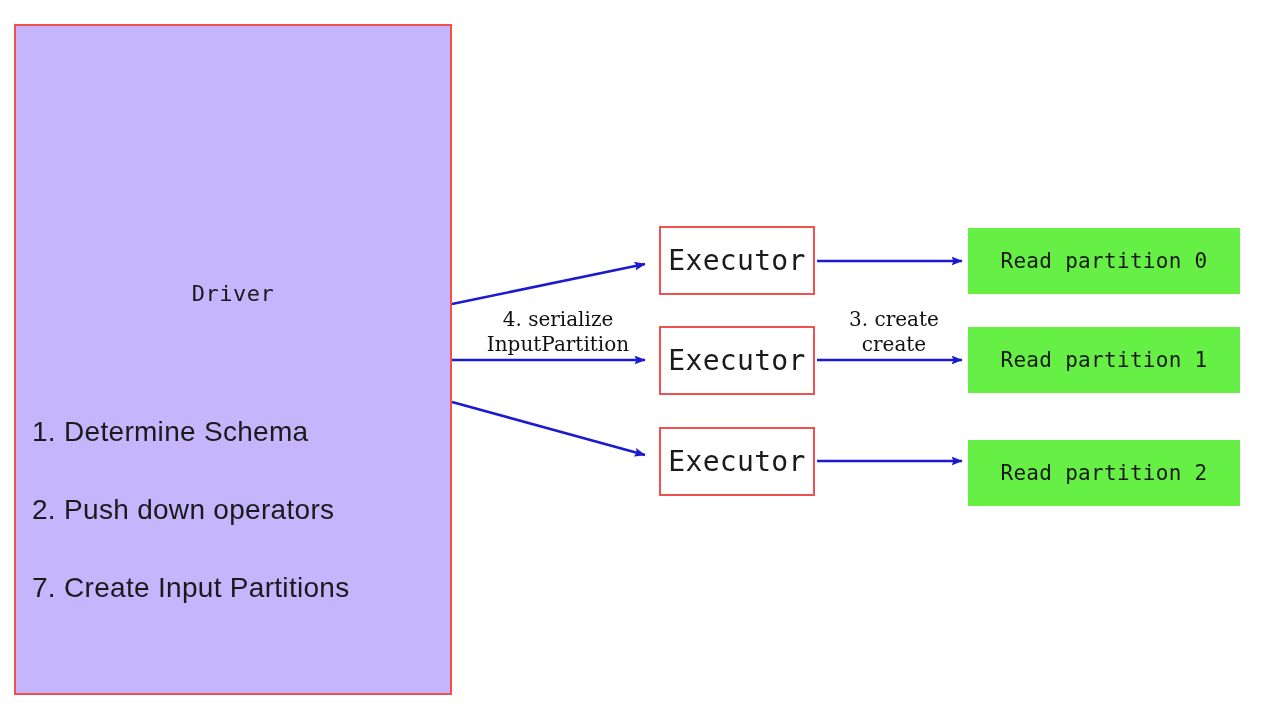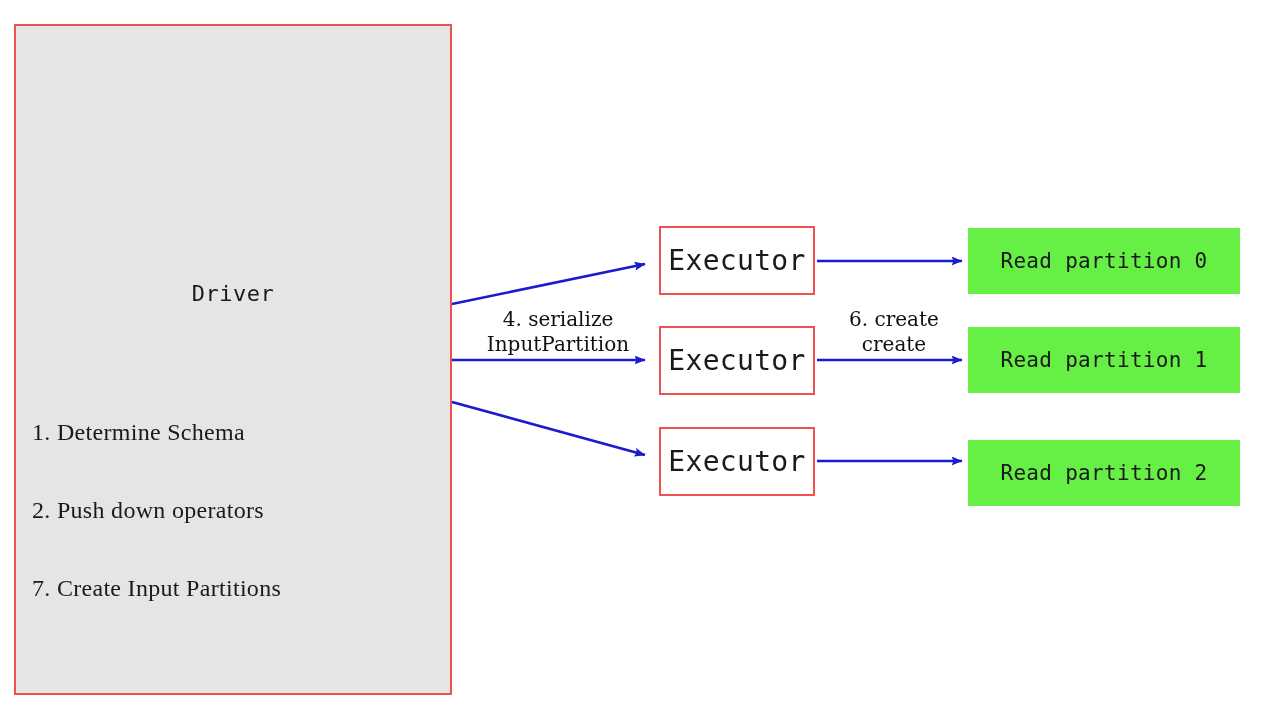--- a/index.html
+++ b/index.html
@@ -29,40 +29,40 @@
     display: flex;
     align-items: center;
     justify-content: center;
   }
   .driver-box {
     left: 14px;
     top: 24px;
     width: 438px;
     height: 671px;
     border: 2px solid #f05050;
-    background: #e5e5e5;
+    background: #c4b5fd;
     display: block;
   }
   .driver-title {
     position: absolute;
     left: 0;
     top: 255px;
     width: 100%;
     text-align: center;
     font-family: "DejaVu Sans Mono", "Liberation Mono", monospace;
     font-size: 22px;
     color: #1a1a1a;
     letter-spacing: 0.5px;
   }
   .driver-steps {
     position: absolute;
     left: 16px;
     top: 341px;
-    font-family: Liberation Serif, serif;
-    font-size: 24px;
+    font-family: Liberation Sans, sans-serif;
+    font-size: 28px;
     line-height: 26px;
     color: #1a1a1a;
     letter-spacing: 0.3px;
     white-space: pre;
   }
   .driver-steps div { white-space: pre; }
   .exec-box {
     width: 156px;
     height: 69px;
     border: 2px solid #f05050;
@@ -145,17 +145,17 @@
   <div class="node part-box part-1">Read partition 0</div>
   <div class="node part-box part-2">Read partition 1</div>
   <div class="node part-box part-3">Read partition 2</div>
 
   <div class="edge-label label-serialize">
     <div>4. serialize</div>
     <div>InputPartition</div>
   </div>
 
   <div class="edge-label label-create">
-    <div>6. create</div>
+    <div>3. create</div>
     <div>create</div>
   </div>
 
 </div>
 
 </body></html>

